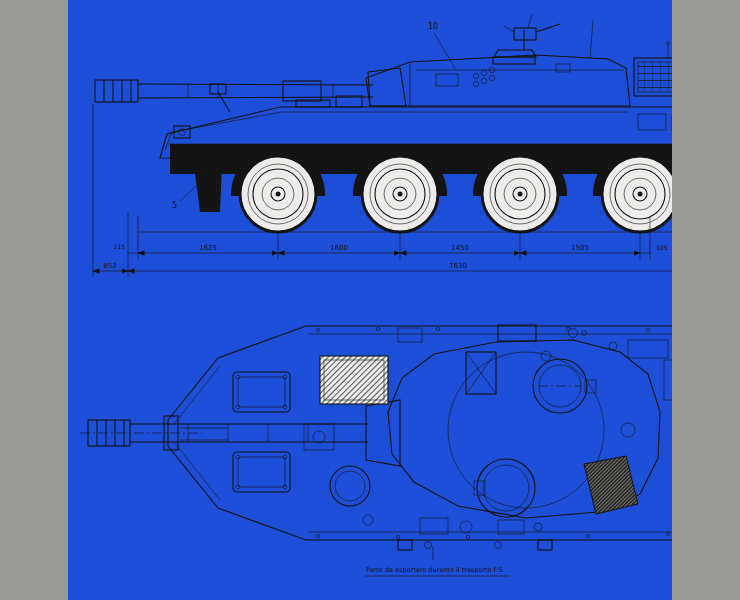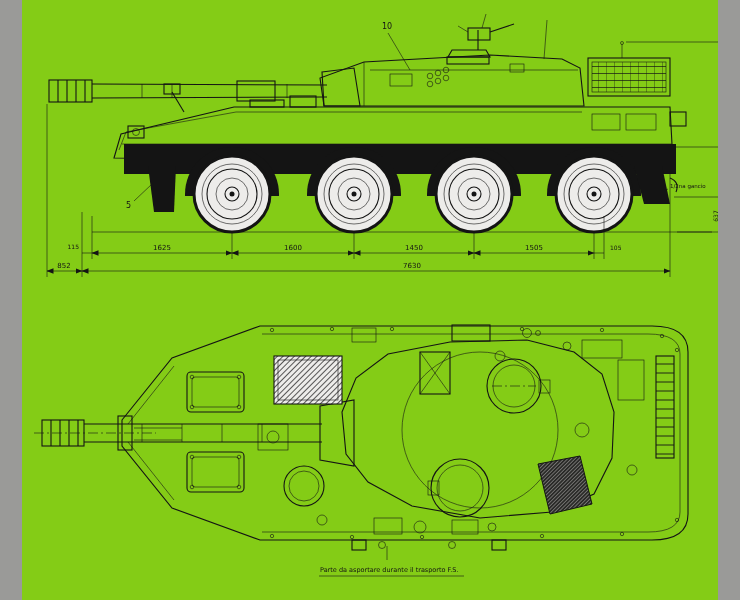--- a/index.html
+++ b/index.html
@@ -1,18 +1,18 @@
 <!DOCTYPE html>
 <html><head>
 <meta charset="utf-8">
 <style>
   html,body { margin:0; padding:0; }
   body { background:#9a9a98; font-family:"DejaVu Sans", sans-serif; }
   .page {
-    width:696px; height:600px; background:#84cc16; position:relative;
+    width:604px; height:600px; background:#1d4ed8; position:relative;
     overflow:hidden; margin:0 auto;
   }
   svg { display:block; }
   .ln   { stroke:#141414; fill:none; stroke-width:1.1; }
   .thin { stroke:#141414; fill:none; stroke-width:0.6; }
   .dim  { stroke:#141414; fill:none; stroke-width:0.6; }
   .blk  { fill:#141414; stroke:none; }
   .wht  { fill:#edecea; stroke:#141414; }
   .cl   { stroke:#141414; fill:none; stroke-width:0.6; stroke-dasharray:10 3 2 3; }
   text  { font-family:"DejaVu Sans", sans-serif; font-size:7px; fill:#141414; }

